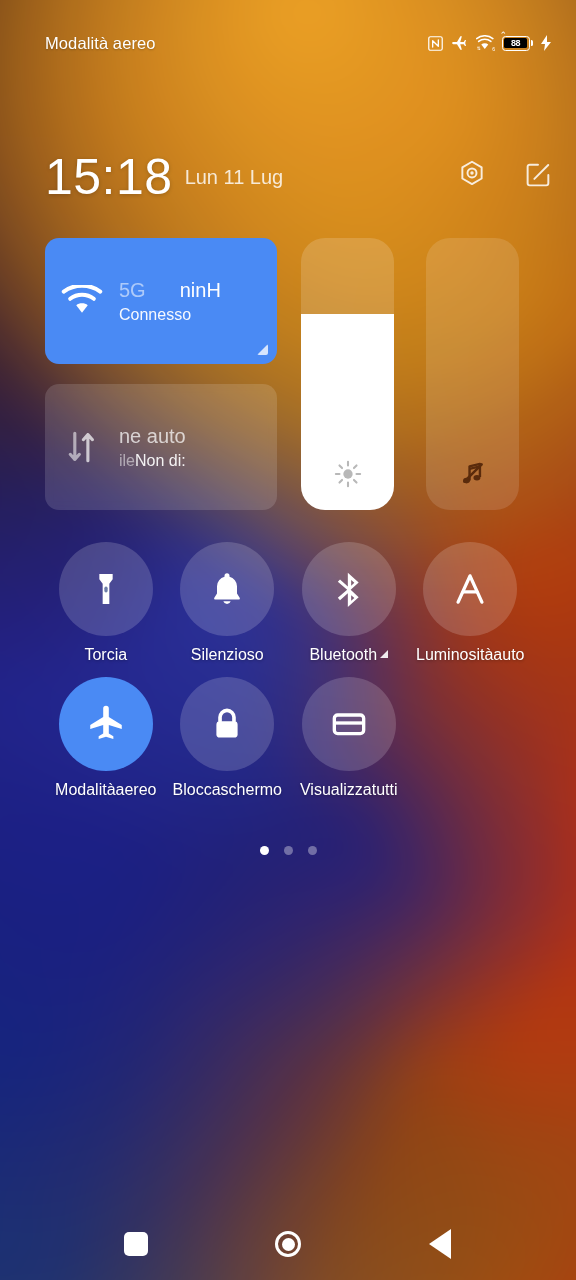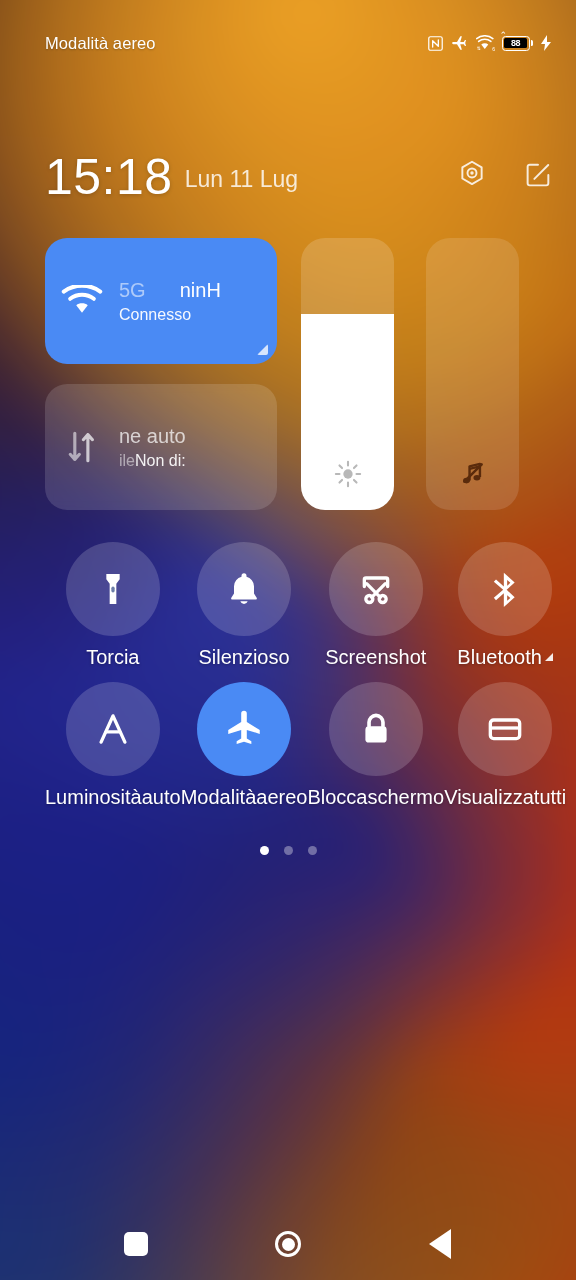--- a/index.html
+++ b/index.html
@@ -90,40 +90,40 @@
   #clock-row {
     position:absolute; top:152px; left:0; right:0; height:62px;
     display:flex; align-items:flex-start; padding:0 22px 0 45px;
   }
   #clock-time {
     font-size:50px; color:#fff; font-weight:300;
     line-height:1; letter-spacing:.5px;
     text-shadow:0 1px 4px rgba(0,0,0,.2);
   }
   #clock-date {
-    font-size:23px; color:rgba(255,255,255,.82);
+    font-size:20px; color:rgba(255,255,255,.82);
     margin-left:12px; margin-top:14px; font-weight:400;
   }
   #header-actions {
     margin-left:auto; display:flex; align-items:center; gap:34px;
     margin-top:6px;
   }
   .hdr-btn {
     width:32px; height:32px; display:flex;
     align-items:center; justify-content:center; cursor:pointer;
   }
 
   
   #top-tiles {
     position:absolute; top:238px; left:45px;
     width:486px; height:272px;
   }
   .big-tile {
     position:absolute; left:0; width:232px; height:126px;
-    border-radius:22px; overflow:hidden;
+    border-radius:14px; overflow:hidden;
     display:flex; align-items:center; cursor:pointer;
   }
   #tile-wifi {
     top:0;
     background:#4a8af4;
   }
   #tile-data {
     top:146px;
     background:rgba(255,255,255,.14);
     backdrop-filter:blur(4px);
@@ -181,21 +181,21 @@
     row-gap:12px;
   }
   .toggle { display:flex; flex-direction:column; align-items:center; cursor:pointer; }
   .tg-circle {
     width:94px; height:94px; border-radius:50%;
     display:flex; align-items:center; justify-content:center;
     background:rgba(255,255,255,.17);
   }
   .tg-circle.on { background:#4a8af4; }
   .tg-label {
-    margin-top:10px; font-size:20px; color:#fff;
+    margin-top:10px; font-size:16px; color:#fff;
     text-align:center; line-height:1.18;
     text-shadow:0 1px 3px rgba(0,0,0,.3);
     display:flex; align-items:center; gap:3px;
   }
   .tg-label-multi { gap:0; }
   .lbl-arrow {
     width:0; height:0; display:inline-block;
     border-left:8px solid transparent;
     border-bottom:8px solid rgba(255,255,255,.9);
     margin-bottom:2px;
@@ -381,31 +381,20 @@
     <div class="toggle">
       <div class="tg-circle">
         <svg width="40" height="40" viewBox="0 0 24 24">
           <path d="M12 2.6a1.5 1.5 0 0 1 1.5 1.5v.6A6 6 0 0 1 18 10.4v4.3l1.6 2.5a.7.7 0 0 1-.6 1.1H5a.7.7 0 0 1-.6-1.1L6 14.7v-4.3a6 6 0 0 1 4.5-5.7v-.6A1.5 1.5 0 0 1 12 2.6z" fill="#fff"></path>
           <path d="M9.8 19.4a2.3 2.3 0 0 0 4.4 0z" fill="#fff"></path>
         </svg>
       </div>
       <div class="tg-label">Silenzioso</div>
     </div>
 
-    <div class="toggle">
-      <div class="tg-circle">
-        <svg width="40" height="40" viewBox="0 0 24 24">
-          <path d="M5 10.5V6.4a1 1 0 0 1 1-1h12a1 1 0 0 1 1 1v4.1" fill="none" stroke="#fff" stroke-width="2" stroke-linecap="round"></path>
-          <path d="M6.4 8.8 14.6 17 M17.6 8.8 9.4 17" fill="none" stroke="#fff" stroke-width="2" stroke-linecap="round"></path>
-          <circle cx="8" cy="18" r="2.1" fill="none" stroke="#fff" stroke-width="2"></circle>
-          <circle cx="16" cy="18" r="2.1" fill="none" stroke="#fff" stroke-width="2"></circle>
-        </svg>
-      </div>
-      <div class="tg-label">Screenshot</div>
-    </div>
 
     <div class="toggle">
       <div class="tg-circle">
         <svg width="40" height="40" viewBox="0 0 24 24">
           <path d="M11.3 2.2v8.3L6.6 6.3 5.3 7.7l5.6 4.8-5.6 4.8 1.3 1.4 4.7-4.2v8.3l6.5-5.9-4.8-4.4 4.8-4.4zm2 4.4 1.9 1.7-1.9 1.7zm0 9.1 1.9 1.7-1.9 1.7z" fill="#fff"></path>
         </svg>
       </div>
       <div class="tg-label">
         <span>Bluetooth</span>
         <i class="lbl-arrow"></i>

